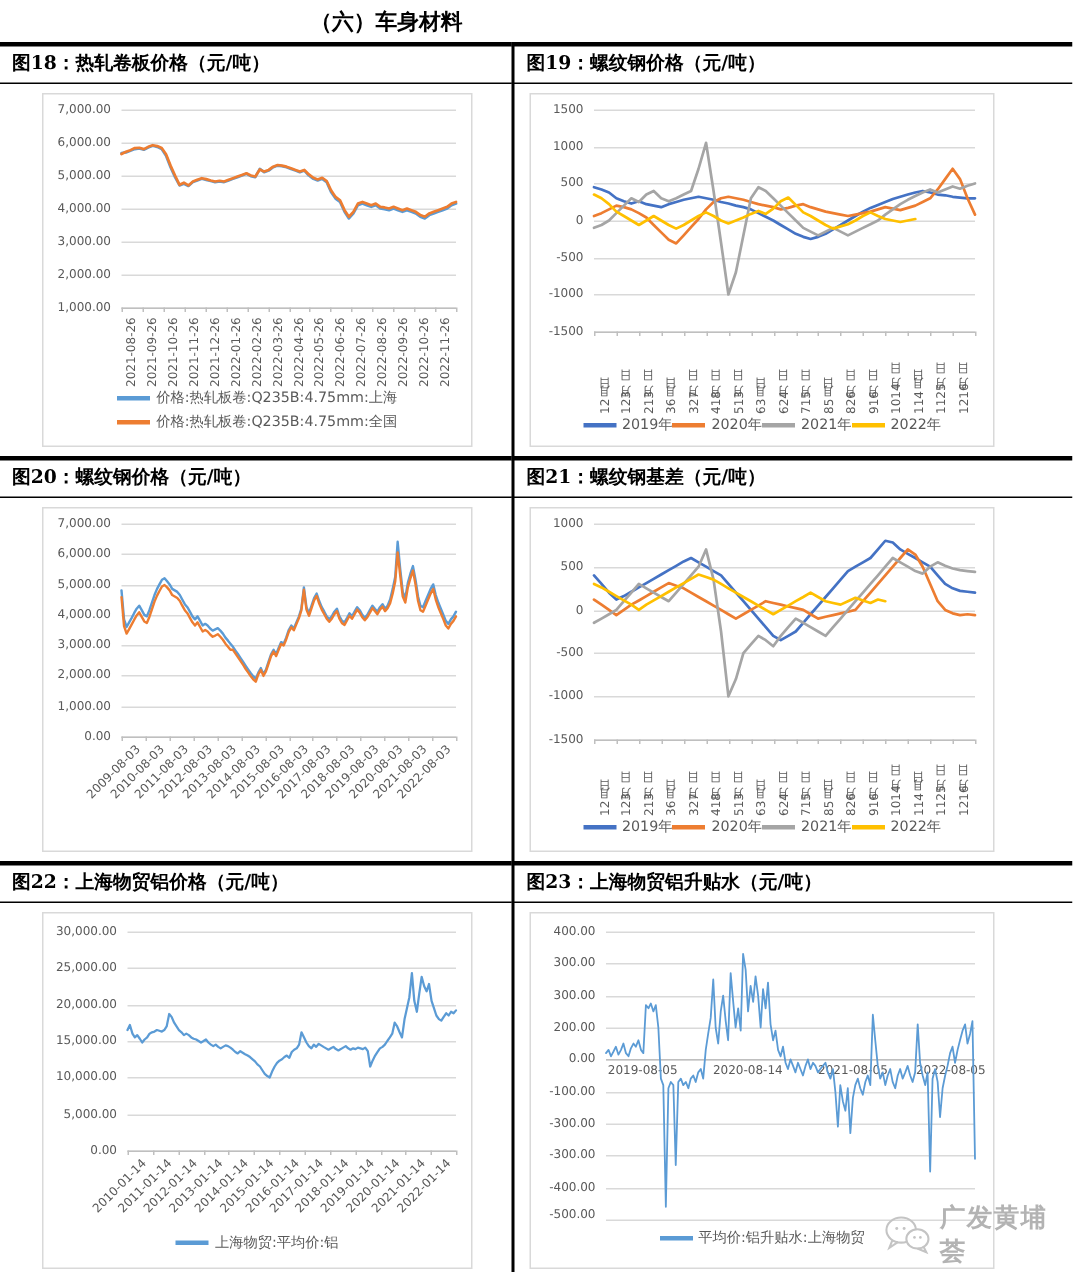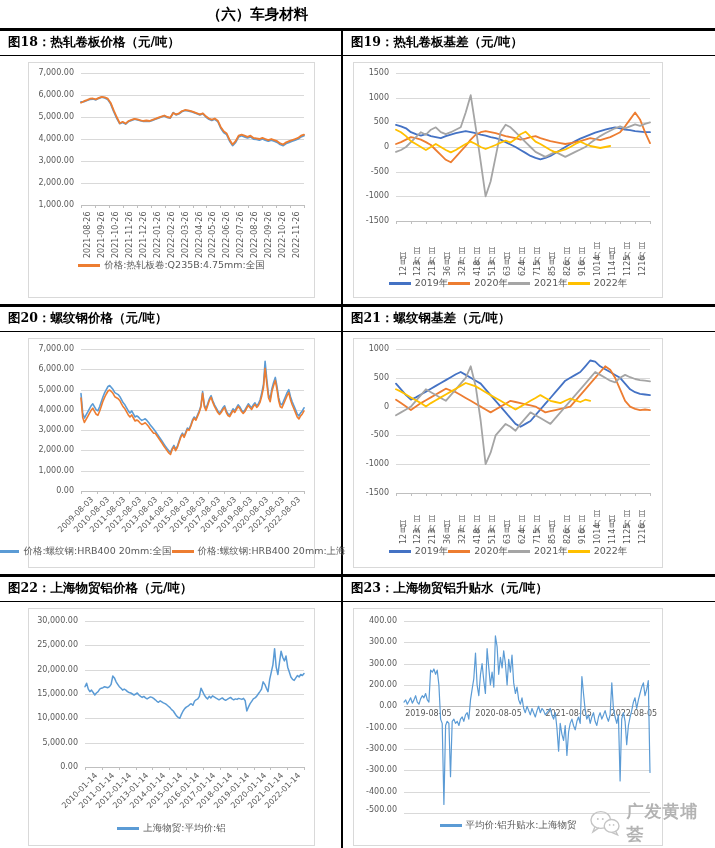--- a/index.html
+++ b/index.html
@@ -34,21 +34,21 @@
   .watermark{position:absolute;left:588px;top:800px;display:flex;align-items:center;gap:5px;
              color:#b3b3b3;font-weight:bold;font-size:17px;letter-spacing:1px;z-index:5;}
 </style>
 </head>
 <body>
 
 <div class="doc-title">（六）车身材料</div>
 
 <div class="grid">
   <div class="tcell">图18：热轧卷板价格（元/吨）</div>
-  <div class="tcell right">图19：热轧卷板基差（元/吨）</div>
+  <div class="tcell right">图19：螺纹钢价格（元/吨）</div>
   <div class="ccell h1">
     <div class="chart left-box">
         <div class="gl" style="left:52px;top:10.0px;width:223px"></div>
         <div class="yt" style="top:5.0px;width:45px">7,000.00</div>
         <div class="gl" style="left:52px;top:32.0px;width:223px"></div>
         <div class="yt" style="top:27.0px;width:45px">6,000.00</div>
         <div class="gl" style="left:52px;top:54.0px;width:223px"></div>
         <div class="yt" style="top:49.0px;width:45px">5,000.00</div>
         <div class="gl" style="left:52px;top:76.0px;width:223px"></div>
         <div class="yt" style="top:71.0px;width:45px">4,000.00</div>
@@ -90,20 +90,24 @@
         <div class="tk" style="left:219.3px;top:142px"></div>
         <div class="tk" style="left:233.2px;top:142px"></div>
         <div class="tk" style="left:247.1px;top:142px"></div>
         <div class="tk" style="left:261.1px;top:142px"></div>
         <div class="tk" style="left:275.0px;top:142px"></div>
         <svg width="223" height="132" style="position:absolute;left:52px;top:10px;overflow:visible">
           <polyline points="0.0,29.0 3.0,28.6 5.9,27.5 8.9,26.4 11.9,26.0 14.9,26.8 17.8,25.3 20.8,24.2 23.8,24.9 26.8,26.4 29.7,30.8 32.7,38.5 35.7,45.1 38.7,50.6 41.6,49.5 44.6,51.0 47.6,48.4 50.5,47.3 53.5,46.2 56.5,46.9 59.5,47.7 62.4,48.4 65.4,48.0 68.4,48.4 71.4,47.3 74.3,46.2 77.3,45.1 80.3,44.0 83.3,42.9 86.2,44.4 89.2,45.1 92.2,39.6 95.1,41.8 98.1,40.7 101.1,38.5 104.1,37.4 107.0,37.8 110.0,38.5 113.0,39.6 116.0,40.7 118.9,41.8 121.9,40.7 124.9,44.0 127.9,46.2 130.8,47.3 133.8,46.2 136.8,48.4 139.7,55.0 142.7,59.4 145.7,61.6 148.7,68.2 151.6,72.6 154.6,69.3 157.6,63.8 160.6,62.7 163.5,63.8 166.5,64.9 169.5,63.8 172.5,66.0 175.4,66.4 178.4,67.1 181.4,66.0 184.3,67.1 187.3,68.2 190.3,67.1 193.3,68.2 196.2,69.3 199.2,71.5 202.2,72.6 205.2,70.4 208.1,69.3 211.1,68.2 214.1,67.1 217.1,66.0 220.0,63.8 223.0,62.7" fill="none" stroke="#5B9BD5" stroke-width="1.8" stroke-linejoin="round" stroke-linecap="round"></polyline>
           <polyline points="0.0,29.7 3.0,28.2 5.9,27.1 8.9,25.7 11.9,25.5 14.9,26.4 17.8,24.9 20.8,23.8 23.8,24.4 26.8,25.7 29.7,29.9 32.7,37.4 35.7,44.0 38.7,50.2 41.6,48.8 44.6,50.6 47.6,48.0 50.5,46.9 53.5,45.8 56.5,46.4 59.5,47.3 62.4,48.0 65.4,47.5 68.4,48.0 71.4,46.9 74.3,45.8 77.3,44.7 80.3,43.6 83.3,42.5 86.2,44.0 89.2,44.7 92.2,40.0 95.1,41.4 98.1,40.3 101.1,38.1 104.1,37.0 107.0,37.4 110.0,38.1 113.0,39.2 116.0,40.3 118.9,41.4 121.9,40.3 124.9,43.3 127.9,45.5 130.8,46.6 133.8,45.5 136.8,47.7 139.7,53.9 142.7,58.3 145.7,60.5 148.7,67.1 151.6,71.5 154.6,68.2 157.6,62.7 160.6,61.6 163.5,62.7 166.5,63.8 169.5,62.7 172.5,64.9 175.4,65.3 178.4,66.0 181.4,64.9 184.3,66.0 187.3,67.1 190.3,66.0 193.3,67.1 196.2,68.2 199.2,70.4 202.2,71.5 205.2,69.3 208.1,68.2 211.1,67.1 214.1,66.0 217.1,64.9 220.0,62.7 223.0,61.6" fill="none" stroke="#ED7D31" stroke-width="1.8" stroke-linejoin="round" stroke-linecap="round"></polyline>
         </svg>
         <div class="legend col" style="top:196px">
+          <span class="lg-item">
+            <span class="lg-line" style="background:#5B9BD5"></span>
+            <span>价格:热轧板卷:Q235B:4.75mm:上海</span>
+          </span>
           <span class="lg-item">
             <span class="lg-line" style="background:#ED7D31"></span>
             <span>价格:热轧板卷:Q235B:4.75mm:全国</span>
           </span>
         </div>
       </div>
   </div>
   <div class="ccell h1 right">
     <div class="chart right-box">
         <div class="gl" style="left:42px;top:10.0px;width:254px"></div>
@@ -230,30 +234,20 @@
         <div class="tk" style="left:195.4px;top:152px"></div>
         <div class="tk" style="left:211.3px;top:152px"></div>
         <div class="tk" style="left:227.2px;top:152px"></div>
         <div class="tk" style="left:243.1px;top:152px"></div>
         <div class="tk" style="left:259.1px;top:152px"></div>
         <div class="tk" style="left:275.0px;top:152px"></div>
         <svg width="223" height="142" style="position:absolute;left:52px;top:10px;overflow:visible">
           <polyline points="0.0,44.6 1.7,63.9 3.4,69.0 5.1,65.9 6.8,62.9 8.4,59.8 10.1,56.8 11.8,54.8 13.5,57.8 15.2,60.9 16.9,61.9 18.6,57.8 20.3,52.7 22.0,47.7 23.7,43.6 25.3,40.6 27.0,37.5 28.7,36.5 30.4,38.5 32.1,40.6 33.8,43.6 35.5,44.6 37.2,45.6 38.9,47.7 40.5,50.7 42.2,53.8 43.9,55.8 45.6,58.8 47.3,61.9 49.0,63.9 50.7,61.9 52.4,64.9 54.1,68.0 55.8,66.9 57.4,68.0 59.1,70.0 60.8,71.4 62.5,70.6 64.2,69.8 65.9,71.4 67.6,73.4 69.3,76.1 71.0,78.1 72.6,80.1 74.3,82.2 76.0,84.8 77.7,87.2 79.4,89.7 81.1,92.3 82.8,94.9 84.5,97.4 86.2,99.8 87.8,101.8 89.5,103.5 91.2,99.4 92.9,96.4 94.6,100.4 96.3,97.4 98.0,92.3 99.7,87.2 101.4,84.2 103.1,87.2 104.7,83.2 106.4,79.1 108.1,80.1 109.8,76.1 111.5,71.0 113.2,68.0 114.9,70.0 116.6,65.9 118.3,61.9 119.9,56.8 121.6,42.6 123.3,55.8 125.0,59.8 126.7,54.8 128.4,49.7 130.1,46.7 131.8,51.7 133.5,55.8 135.2,58.8 136.8,61.9 138.5,63.9 140.2,61.9 141.9,58.8 143.6,56.8 145.3,61.9 147.0,64.9 148.7,65.9 150.4,62.9 152.0,59.8 153.7,61.9 155.4,58.8 157.1,55.8 158.8,57.8 160.5,60.9 162.2,62.9 163.9,60.9 165.6,57.8 167.3,54.8 168.9,56.8 170.6,58.8 172.3,55.8 174.0,53.8 175.7,56.8 177.4,54.8 179.1,50.7 180.8,43.6 182.5,35.5 184.1,12.2 185.8,30.4 187.5,45.6 189.2,49.7 190.9,39.6 192.6,33.5 194.3,28.4 196.0,37.5 197.7,48.7 199.3,54.8 201.0,55.8 202.7,51.7 204.4,47.7 206.1,43.6 207.8,40.6 209.5,47.7 211.2,52.7 212.9,56.8 214.6,60.9 216.2,64.9 217.9,66.9 219.6,63.9 221.3,61.9 223.0,58.8" fill="none" stroke="#5B9BD5" stroke-width="1.6" stroke-linejoin="round" stroke-linecap="round"></polyline>
           <polyline points="0.0,49.1 1.7,68.4 3.4,73.4 5.1,70.4 6.8,67.3 8.4,64.3 10.1,61.3 11.8,59.2 13.5,62.3 15.2,65.3 16.9,66.3 18.6,62.3 20.3,57.2 22.0,52.1 23.7,48.1 25.3,45.0 27.0,42.0 28.7,41.0 30.4,42.6 32.1,44.6 33.8,47.7 35.5,48.7 37.2,49.7 38.9,51.7 40.5,54.8 42.2,57.8 43.9,59.8 45.6,62.9 47.3,65.9 49.0,68.0 50.7,65.9 52.4,69.0 54.1,72.0 55.8,71.0 57.4,72.0 59.1,74.0 60.8,75.5 62.5,74.7 64.2,73.8 65.9,75.5 67.6,77.5 69.3,80.1 71.0,82.2 72.6,84.2 74.3,84.2 76.0,86.8 77.7,89.3 79.4,91.7 81.1,94.3 82.8,97.0 84.5,99.4 86.2,101.8 87.8,103.9 89.5,105.5 91.2,100.6 92.9,97.6 94.6,101.6 96.3,98.6 98.0,93.5 99.7,88.4 101.4,85.4 103.1,88.4 104.7,84.4 106.4,80.3 108.1,81.3 109.8,77.3 111.5,72.2 113.2,69.2 114.9,71.2 116.6,67.1 118.3,63.1 119.9,58.0 121.6,44.2 123.3,57.4 125.0,61.5 126.7,56.4 128.4,51.3 130.1,48.3 131.8,53.4 133.5,57.4 135.2,60.5 136.8,63.5 138.5,65.5 140.2,63.5 141.9,60.5 143.6,58.4 145.3,63.5 147.0,66.5 148.7,67.6 150.4,64.5 152.0,61.5 153.7,63.5 155.4,60.5 157.1,57.4 158.8,59.4 160.5,62.5 162.2,64.5 163.9,62.5 165.6,59.4 167.3,56.4 168.9,58.4 170.6,60.5 172.3,57.4 174.0,55.4 175.7,58.4 177.4,56.4 179.1,53.1 180.8,46.7 182.5,38.5 184.1,19.3 185.8,34.5 187.5,48.7 189.2,52.7 190.9,42.6 192.6,36.5 194.3,31.4 196.0,40.6 197.7,51.7 199.3,57.8 201.0,58.8 202.7,54.8 204.4,50.7 206.1,46.7 207.8,43.6 209.5,50.7 211.2,55.8 212.9,59.8 214.6,63.9 216.2,68.0 217.9,70.0 219.6,66.9 221.3,64.9 223.0,61.9" fill="none" stroke="#ED7D31" stroke-width="1.6" stroke-linejoin="round" stroke-linecap="round"></polyline>
         </svg>
-        <div class="legend" style="top:206px">
-          <span class="lg-item">
-            <span class="lg-line" style="background:#5B9BD5"></span>
-            <span>价格:螺纹钢:HRB400 20mm:全国</span>
-          </span>
-          <span class="lg-item">
-            <span class="lg-line" style="background:#ED7D31"></span>
-            <span>价格:螺纹钢:HRB400 20mm:上海</span>
-          </span>
-        </div>
       </div>
   </div>
   <div class="ccell h2 right">
     <div class="chart right-box">
         <div class="gl" style="left:42px;top:10.0px;width:254px"></div>
         <div class="yt" style="top:5.0px;width:35px">1000</div>
         <div class="gl" style="left:42px;top:38.8px;width:254px"></div>
         <div class="yt" style="top:33.8px;width:35px">500</div>
         <div class="gl" style="left:42px;top:67.6px;width:254px"></div>
         <div class="yt" style="top:62.6px;width:35px">0</div>
@@ -400,21 +394,21 @@
         <div class="gl" style="left:50px;top:140.0px;width:246px"></div>
         <div class="yt" style="top:135.0px;width:43px">-300.00</div>
         <div class="gl" style="left:50px;top:161.3px;width:246px"></div>
         <div class="yt" style="top:156.3px;width:43px">-300.00</div>
         <div class="gl" style="left:50px;top:182.7px;width:246px"></div>
         <div class="yt" style="top:177.7px;width:43px">-400.00</div>
         <div class="gl" style="left:50px;top:204.0px;width:246px"></div>
         <div class="yt" style="top:196px;width:43px">-500.00</div>
         <div class="ax" style="left:50px;top:97.3px;width:246px"></div>
         <div class="xt-i" style="left:51.2px;top:100.3px">2019-08-05</div>
-        <div class="xt-i" style="left:121.3px;top:100.3px">2020-08-05</div>
+        <div class="xt-i" style="left:121.3px;top:100.3px">2020-08-14</div>
         <div class="xt-i" style="left:191.4px;top:100.3px">2021-08-05</div>
         <div class="xt-i" style="left:256.6px;top:100.3px">2022-08-05</div>
         <svg width="246" height="192" style="position:absolute;left:50px;top:12px;overflow:visible">
           <polyline points="0.0,81.1 1.7,78.9 3.3,83.2 5.0,80.0 6.6,76.8 8.3,82.1 10.0,78.9 11.6,74.7 13.3,81.1 15.0,83.2 16.6,77.9 18.3,74.7 19.9,76.8 21.6,72.5 23.3,78.9 24.9,81.1 26.6,49.1 28.3,51.2 29.9,48.0 31.6,53.3 33.2,49.1 34.9,64.0 36.6,98.1 38.2,102.4 39.9,183.5 41.6,104.5 43.2,100.3 44.9,102.4 46.5,155.7 48.2,100.3 49.9,98.1 51.5,102.4 53.2,100.3 54.9,104.5 56.5,98.1 58.2,96.0 59.8,100.3 61.5,93.9 63.2,91.7 64.8,98.1 66.5,78.9 68.1,68.3 69.8,57.6 71.5,32.0 73.1,64.0 74.8,74.7 76.5,53.3 78.1,42.7 79.8,59.7 81.4,72.5 83.1,27.7 84.8,46.9 86.4,64.0 88.1,51.2 89.8,66.1 91.4,14.9 93.1,25.6 94.7,53.3 96.4,36.3 98.1,46.9 99.7,29.9 101.4,42.7 103.1,64.0 104.7,38.4 106.4,51.2 108.0,34.1 109.7,61.9 111.4,72.5 113.0,66.1 114.7,78.9 116.4,83.2 118.0,76.8 119.7,87.5 121.3,91.7 123.0,85.3 124.7,89.6 126.3,93.9 128.0,87.5 129.6,91.7 131.3,96.0 133.0,89.6 134.6,85.3 136.3,91.7 138.0,87.5 139.6,89.6 141.3,93.9 142.9,91.7 144.6,89.6 146.3,87.5 147.9,93.9 149.6,98.1 151.3,91.7 152.9,106.7 154.6,130.1 156.2,102.4 157.9,113.1 159.6,119.5 161.2,104.5 162.9,134.4 164.6,110.9 166.2,102.4 167.9,98.1 169.5,104.5 171.2,108.8 172.9,100.3 174.5,96.0 176.2,102.4 177.9,55.5 179.5,72.5 181.2,89.6 182.8,98.1 184.5,93.9 186.2,102.4 187.8,96.0 189.5,91.7 191.1,100.3 192.8,104.5 194.5,96.0 196.1,91.7 197.8,98.1 199.5,93.9 201.1,89.6 202.8,96.0 204.4,100.3 206.1,93.9 207.8,61.9 209.4,87.5 211.1,96.0 212.8,102.4 214.4,93.9 216.1,160.0 217.7,98.1 219.4,91.7 221.1,100.3 222.7,123.7 224.4,104.5 226.1,96.0 227.7,89.6 229.4,81.1 231.0,76.8 232.7,87.5 234.4,78.9 236.0,72.5 237.7,66.1 239.4,61.9 241.0,74.7 242.7,68.3 244.3,59.7 246.0,151.5" fill="none" stroke="#5B9BD5" stroke-width="1.2" stroke-linejoin="round" stroke-linecap="round"></polyline>
         </svg>
         <div class="legend" style="top:210px">
           <span class="lg-item">
             <span class="lg-line" style="background:#5B9BD5"></span>
             <span>平均价:铝升贴水:上海物贸</span>
           </span>

